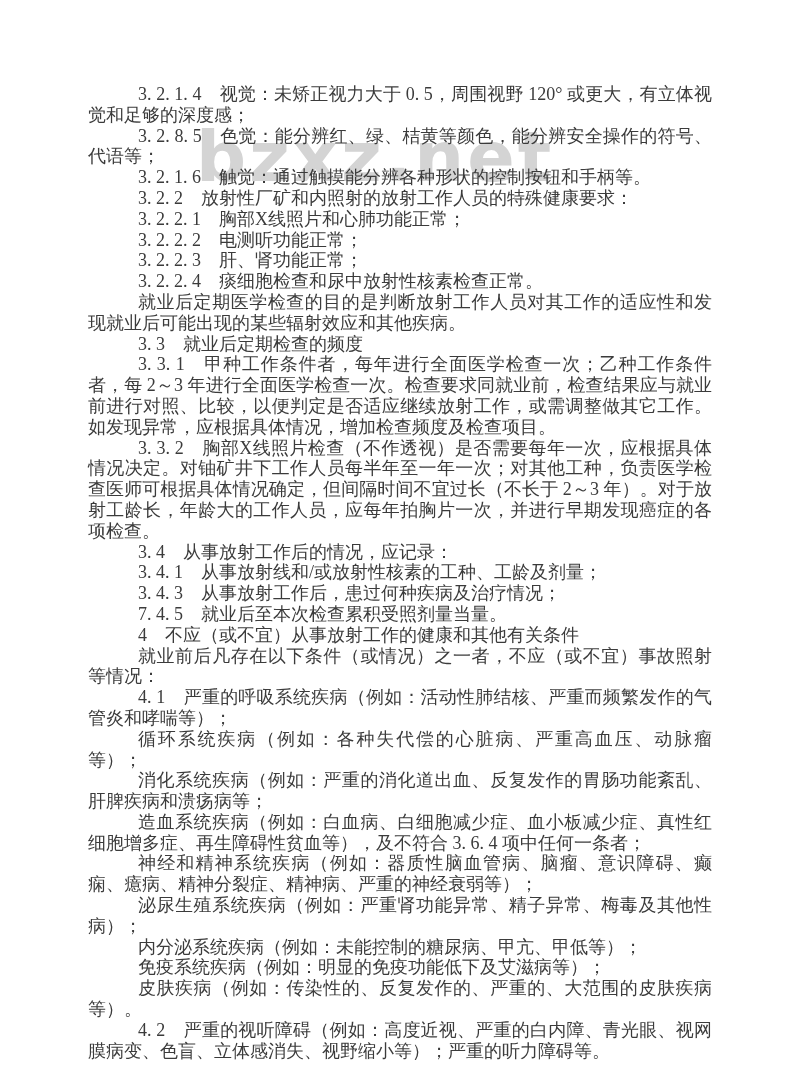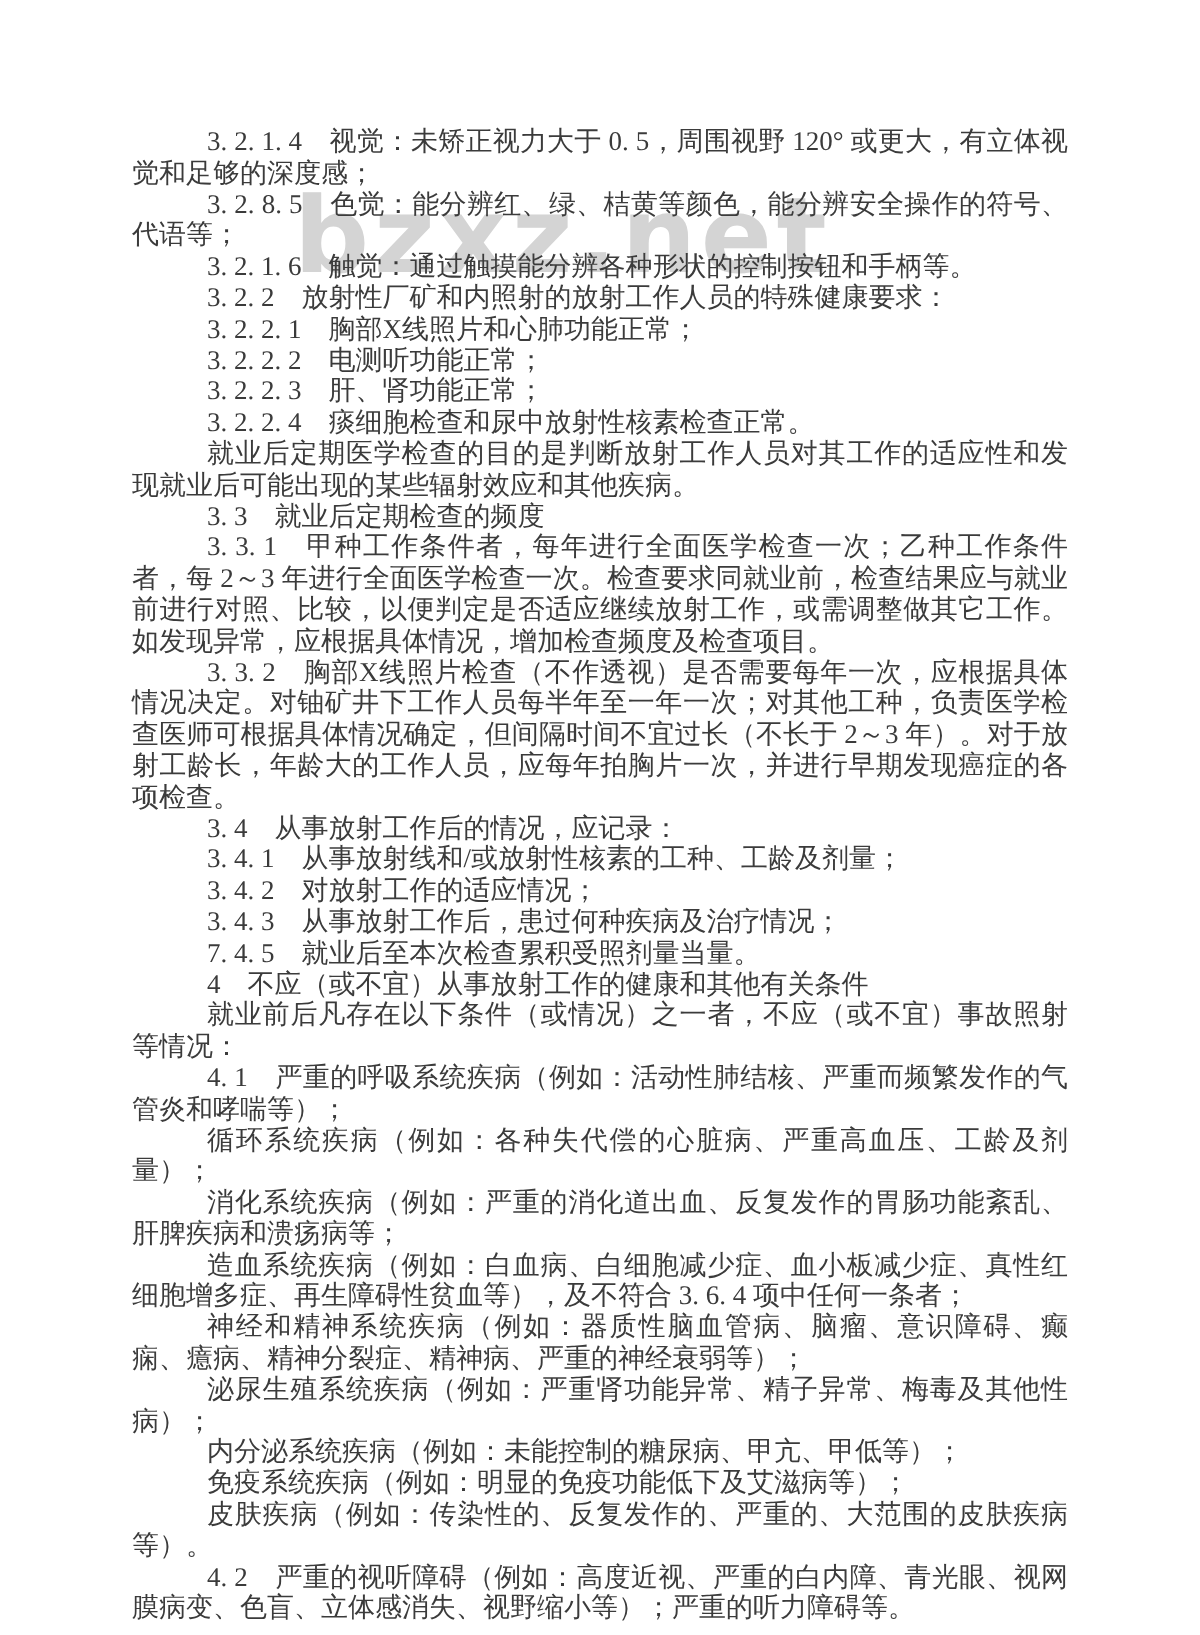--- a/index.html
+++ b/index.html
@@ -59,27 +59,26 @@
       <p>3. 2. 2. 1　胸部X线照片和心肺功能正常；</p>
       <p>3. 2. 2. 2　电测听功能正常；</p>
       <p>3. 2. 2. 3　肝、肾功能正常；</p>
       <p>3. 2. 2. 4　痰细胞检查和尿中放射性核素检查正常。</p>
       <p>就业后定期医学检查的目的是判断放射工作人员对其工作的适应性和发现就业后可能出现的某些辐射效应和其他疾病。</p>
       <p>3. 3　就业后定期检查的频度</p>
       <p>3. 3. 1　甲种工作条件者，每年进行全面医学检查一次；乙种工作条件者，每 2～3 年进行全面医学检查一次。检查要求同就业前，检查结果应与就业前进行对照、比较，以便判定是否适应继续放射工作，或需调整做其它工作。如发现异常，应根据具体情况，增加检查频度及检查项目。</p>
       <p>3. 3. 2　胸部X线照片检查（不作透视）是否需要每年一次，应根据具体情况决定。对铀矿井下工作人员每半年至一年一次；对其他工种，负责医学检查医师可根据具体情况确定，但间隔时间不宜过长（不长于 2～3 年）。对于放射工龄长，年龄大的工作人员，应每年拍胸片一次，并进行早期发现癌症的各项检查。</p>
       <p>3. 4　从事放射工作后的情况，应记录：</p>
       <p>3. 4. 1　从事放射线和/或放射性核素的工种、工龄及剂量；</p>
-      <p>3. 4. 2　对放射工作的适应情况；</p>
       <p>3. 4. 3　从事放射工作后，患过何种疾病及治疗情况；</p>
       <p>7. 4. 5　就业后至本次检查累积受照剂量当量。</p>
       <p>4　不应（或不宜）从事放射工作的健康和其他有关条件</p>
       <p>就业前后凡存在以下条件（或情况）之一者，不应（或不宜）事故照射等情况：</p>
       <p>4. 1　严重的呼吸系统疾病（例如：活动性肺结核、严重而频繁发作的气管炎和哮喘等）；</p>
-      <p>循环系统疾病（例如：各种失代偿的心脏病、严重高血压、工龄及剂量）；</p>
+      <p>循环系统疾病（例如：各种失代偿的心脏病、严重高血压、动脉瘤等）；</p>
       <p>消化系统疾病（例如：严重的消化道出血、反复发作的胃肠功能紊乱、肝脾疾病和溃疡病等；</p>
       <p>造血系统疾病（例如：白血病、白细胞减少症、血小板减少症、真性红细胞增多症、再生障碍性贫血等），及不符合 3. 6. 4 项中任何一条者；</p>
       <p>神经和精神系统疾病（例如：器质性脑血管病、脑瘤、意识障碍、癫痫、癔病、精神分裂症、精神病、严重的神经衰弱等）；</p>
       <p>泌尿生殖系统疾病（例如：严重肾功能异常、精子异常、梅毒及其他性病）；</p>
       <p>内分泌系统疾病（例如：未能控制的糖尿病、甲亢、甲低等）；</p>
       <p>免疫系统疾病（例如：明显的免疫功能低下及艾滋病等）；</p>
       <p>皮肤疾病（例如：传染性的、反复发作的、严重的、大范围的皮肤疾病等）。</p>
       <p>4. 2　严重的视听障碍（例如：高度近视、严重的白内障、青光眼、视网膜病变、色盲、立体感消失、视野缩小等）；严重的听力障碍等。</p>
     </article>
 </main>

